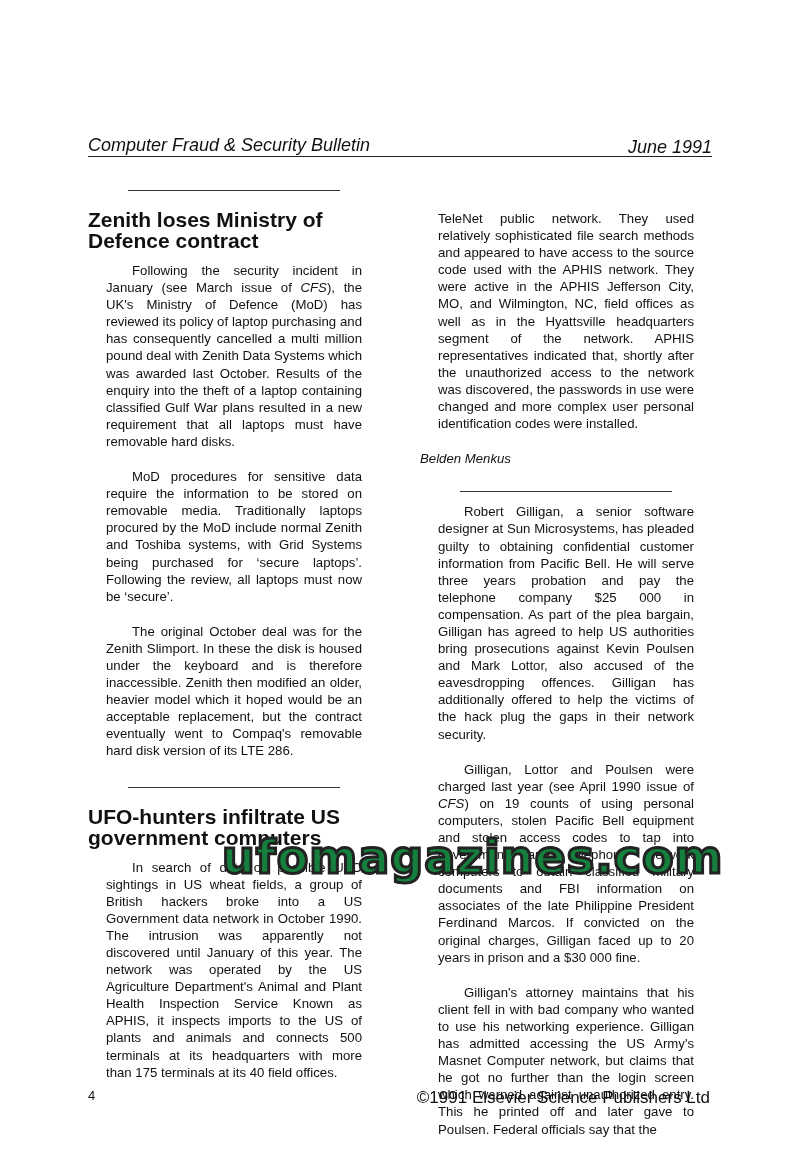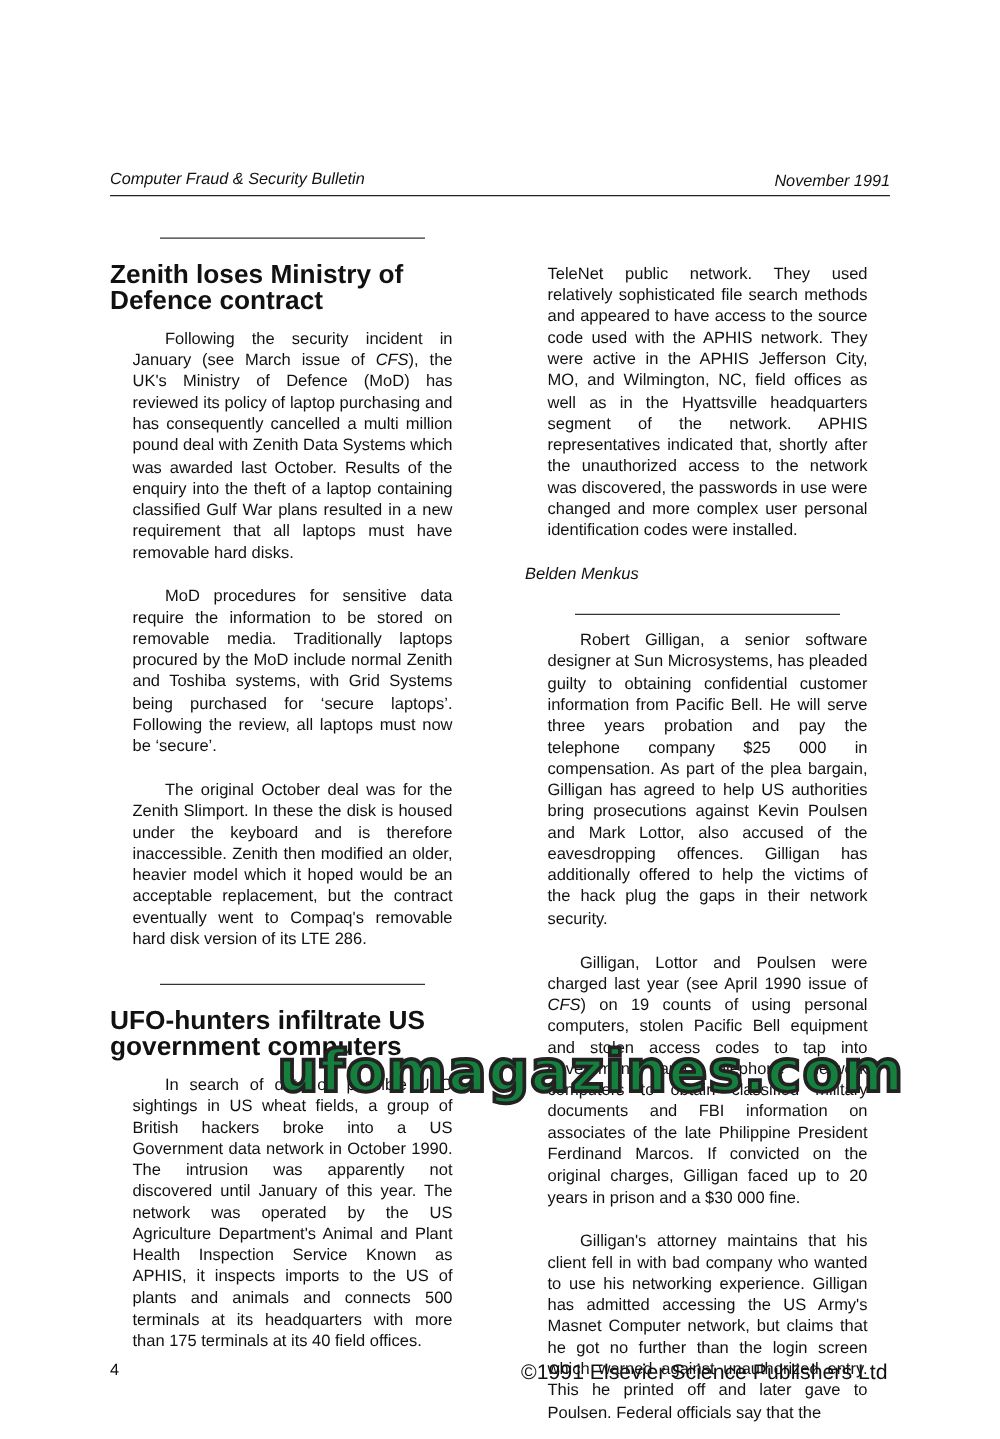--- a/index.html
+++ b/index.html
@@ -1,19 +1,19 @@
 <!DOCTYPE html>
 <html><head>
 <meta charset="utf-8">
 <style>
   html, body { margin: 0; padding: 0; background: #ffffff; }
   body { width: 800px; height: 1151px; position: relative; overflow: hidden;
          font-family: "Liberation Sans", sans-serif; color: #111; }
   .header { position: absolute; left: 88px; top: 135px; width: 624px; height: 18px;
-            font-style: italic; font-size: 13px; }
+            font-style: italic; font-size: 18px; }
   .header .left { position: absolute; left: 0; top: 0; }
   .header .right { position: absolute; right: 0; top: 2px; }
   .header-rule { position: absolute; left: 88px; top: 156px; width: 624px; height: 0;
                  border-top: 1.5px solid #222; }
   .col { position: absolute; width: 292px; font-size: 13.2px; line-height: 17.1px; }
   .col-left { left: 88px; top: 190px; }
   .col-right { left: 420px; top: 192px; }
   .sep { width: 212px; height: 0; border-top: 1px solid #333; margin: 0 auto; }
   h2 { font-size: 21px; font-weight: bold; line-height: 21px; margin: 0; }
   p { margin: 18px; text-align: justify; text-indent: 26px; }
@@ -23,21 +23,21 @@
   .footer-copy { position: absolute; right: 90px; top: 1088px; font-size: 17px; }
   .watermark { position: absolute; left: 222px; top: 834px; font-size: 46px; font-weight: bold;
                letter-spacing: 1px; color: #15803d; -webkit-text-stroke: 3px #222;
                font-family: "DejaVu Sans", sans-serif; line-height: 1; pointer-events: none; }
 </style>
 </head>
 <body>
 
 <div class="header">
   <span class="left">Computer Fraud &amp; Security Bulletin</span>
-  <span class="right">November 1991</span>
+  <span class="right">June 1991</span>
 </div>
 <div class="header-rule"></div>
 
 <div class="col col-left">
   <div class="sep"></div>
   <h2 style="margin-top:18px">Zenith loses Ministry of Defence contract</h2>
   <p style="margin-top:11px"><span>Following the security incident in January (see March issue of </span><i>CFS</i><span>), the UK's Ministry of Defence (MoD) has reviewed its policy of laptop purchasing and has consequently cancelled a multi million pound deal with Zenith Data Systems which was awarded last October. Results of the enquiry into the theft of a laptop containing classified Gulf War plans resulted in a new requirement that all laptops must have removable hard disks.</span></p>
   <p style="margin-top:17px">MoD procedures for sensitive data require the information to be stored on removable media. Traditionally laptops procured by the MoD include normal Zenith and Toshiba systems, with Grid Systems being purchased for ‘secure laptops’. Following the review, all laptops must now be ‘secure’.</p>
   <p style="margin-top:17px">The original October deal was for the Zenith Slimport. In these the disk is housed under the keyboard and is therefore inaccessible. Zenith then modified an older, heavier model which it hoped would be an acceptable replacement, but the contract eventually went to Compaq's removable hard disk version of its LTE 286.</p>
 

